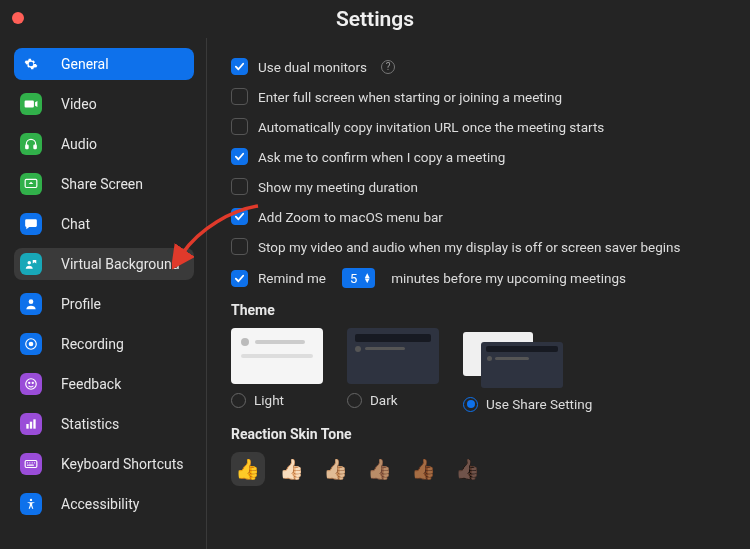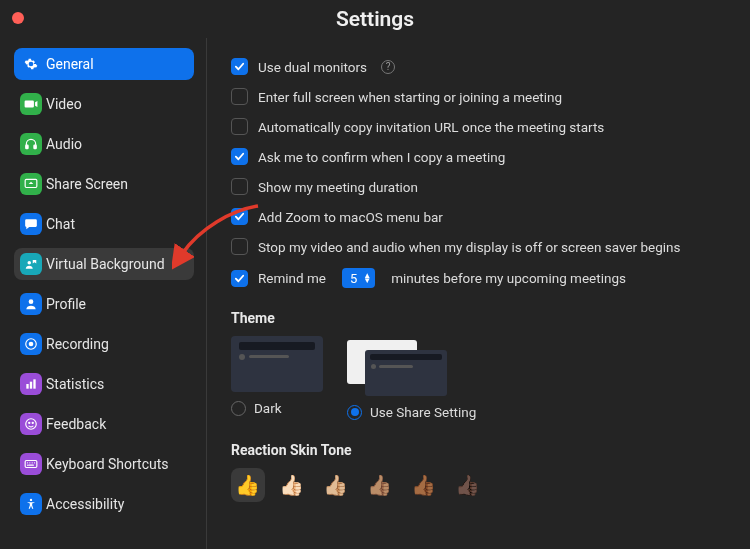--- a/index.html
+++ b/index.html
@@ -31,21 +31,21 @@
     height: calc(549px - 38px);
   }
   .sidebar {
     width: 207px;
     border-right: 1px solid #3a3a3a;
     padding: 10px 12px 10px 14px;
     display: flex; flex-direction: column; gap: 8px;
   }
   .side-item {
     display: flex; align-items: center;
-    gap: 4px;
+    gap: 19px;
     height: 32px;
     padding: 0 10px 0 6px;
     border-radius: 8px;
     font-size: 14px;
     color: #e6e6e6;
     cursor: pointer;
   }
   .side-item.active {
     background: #0e71eb;
     color: #ffffff;
@@ -101,21 +101,21 @@
     padding: 0 4px 0 8px;
     color: #fff; font-size: 13px;
     gap: 6px;
     margin: 0 6px;
   }
   .stepper-arrows {
     display: flex; flex-direction: column; line-height: 5px; font-size: 8px;
   }
   .section-title {
     font-size: 14px; font-weight: 700; color: #e8e8e8;
-    margin-top: 22px; margin-bottom: 10px;
+    margin-top: 14px; margin-bottom: 10px;
   }
   .theme-row {
     display: flex; gap: 24px;
   }
   .theme-option {
     display: flex; flex-direction: column; gap: 8px;
     cursor: pointer;
   }
   .theme-thumb {
     width: 92px; height: 56px; border-radius: 4px;
@@ -244,38 +244,38 @@
         <div class="side-icon" style="background: rgb(14, 113, 235);">
           <svg width="14" height="14" viewBox="0 0 24 24" fill="#fff">
             <circle cx="12" cy="12" r="9" fill="none" stroke="#fff" stroke-width="2"></circle>
             <circle cx="12" cy="12" r="4"></circle>
           </svg>
         </div>
         <span>Recording</span>
       </div>
       <div class="side-item">
         <div class="side-icon" style="background: rgb(154, 77, 216);">
-          <svg width="14" height="14" viewBox="0 0 24 24" fill="#fff">
-            <rect x="4" y="12" width="4" height="8"></rect>
-            <rect x="10" y="8" width="4" height="12"></rect>
-            <rect x="16" y="4" width="4" height="16"></rect>
-          </svg>
-        </div>
-        <span>Statistics</span>
-      </div>
-      <div class="side-item">
-        <div class="side-icon" style="background: rgb(154, 77, 216);">
           <svg width="14" height="14" viewBox="0 0 24 24" fill="none" stroke="#fff" stroke-width="2">
             <circle cx="12" cy="12" r="9"></circle>
             <circle cx="9" cy="10" r="1" fill="#fff"></circle>
             <circle cx="15" cy="10" r="1" fill="#fff"></circle>
             <path d="M8 15c1 1.5 2.5 2 4 2s3-.5 4-2"></path>
           </svg>
         </div>
         <span>Feedback</span>
+      </div>
+      <div class="side-item">
+        <div class="side-icon" style="background: rgb(154, 77, 216);">
+          <svg width="14" height="14" viewBox="0 0 24 24" fill="#fff">
+            <rect x="4" y="12" width="4" height="8"></rect>
+            <rect x="10" y="8" width="4" height="12"></rect>
+            <rect x="16" y="4" width="4" height="16"></rect>
+          </svg>
+        </div>
+        <span>Statistics</span>
       </div>
       <div class="side-item">
         <div class="side-icon" style="background: rgb(154, 77, 216);">
           <svg width="14" height="14" viewBox="0 0 24 24" fill="none" stroke="#fff" stroke-width="2">
             <rect x="2" y="6" width="20" height="12" rx="2"></rect>
             <path d="M6 10h0M10 10h0M14 10h0M18 10h0M6 14h0M8 14h8" stroke-linecap="round"></path>
           </svg>
         </div>
         <span>Keyboard Shortcuts</span>
       </div>
@@ -347,20 +347,31 @@
           <span>▲</span>
             <span>▼</span>
         </span>
       </span>
       <span>minutes before my upcoming meetings</span>
     </div>
 
     <div class="section-title">Theme</div>
     <div class="theme-row" id="theme-row">
         <div class="theme-option">
+          <div class="theme-thumb light">
+            <div class="circ"></div>
+            <div class="line1"></div>
+            <div class="line2"></div>
+          </div>
+          <div class="radio-row">
+            <div class="radio"></div>
+            <span>Light</span>
+          </div>
+        </div>
+        <div class="theme-option">
           <div class="theme-thumb dark">
             <div class="bar-top"></div>
             <div class="circ"></div>
             <div class="line1"></div>
           </div>
           <div class="radio-row">
             <div class="radio"></div>
             <span>Dark</span>
           </div>
         </div>

